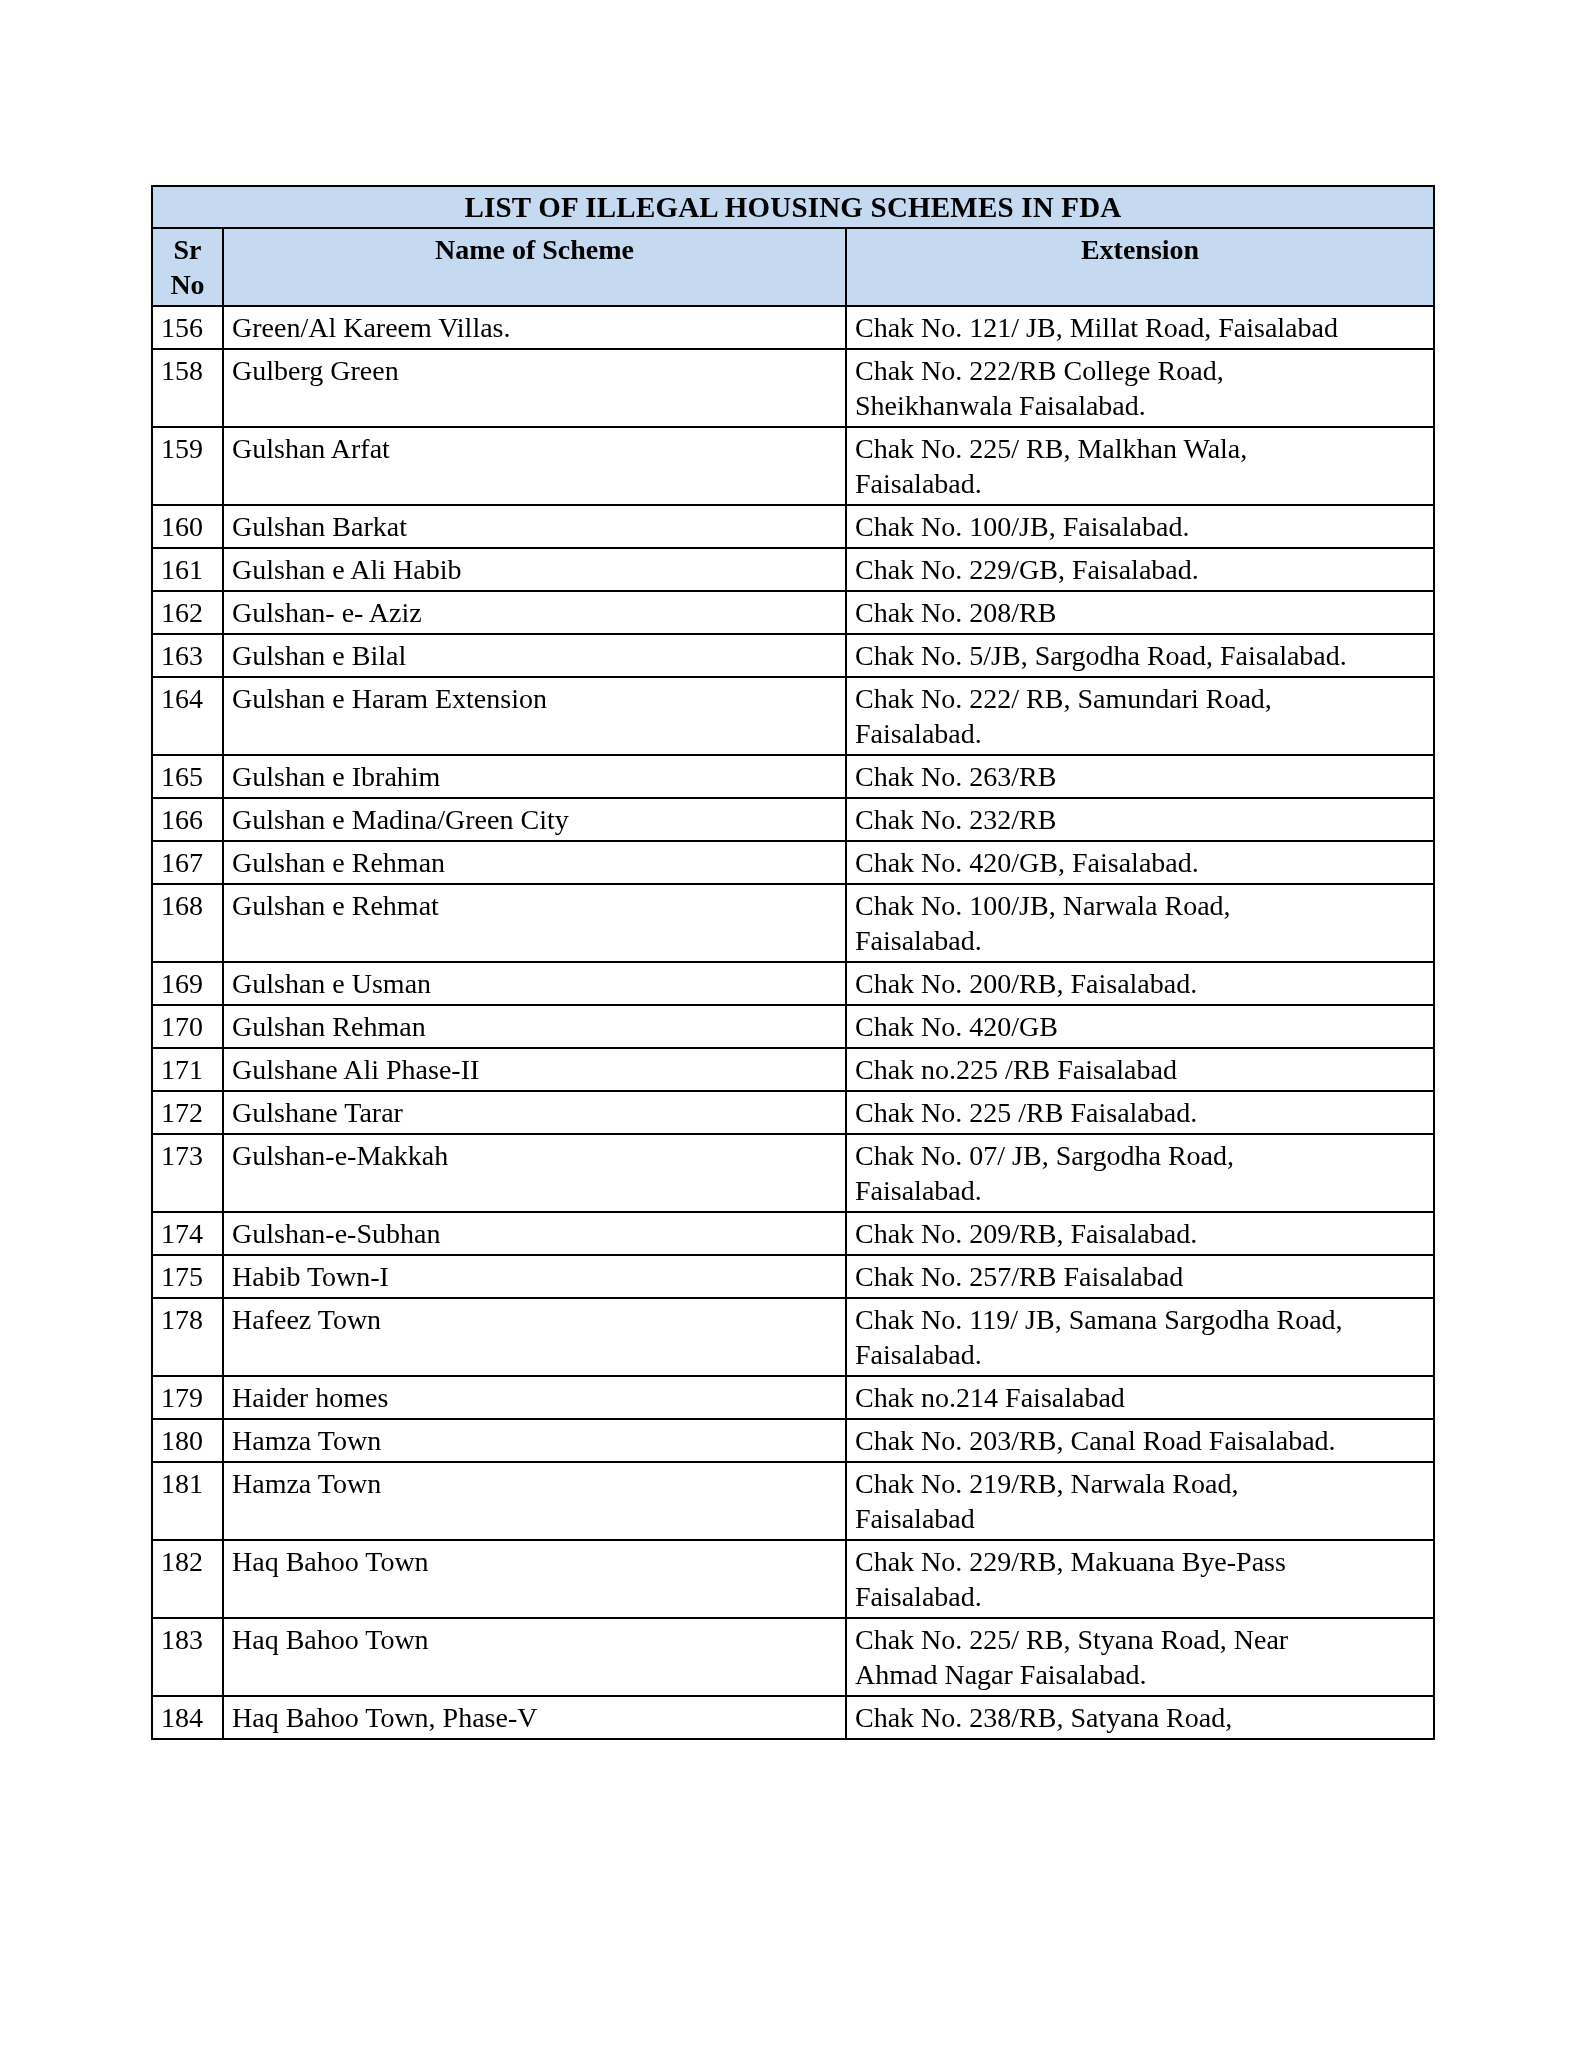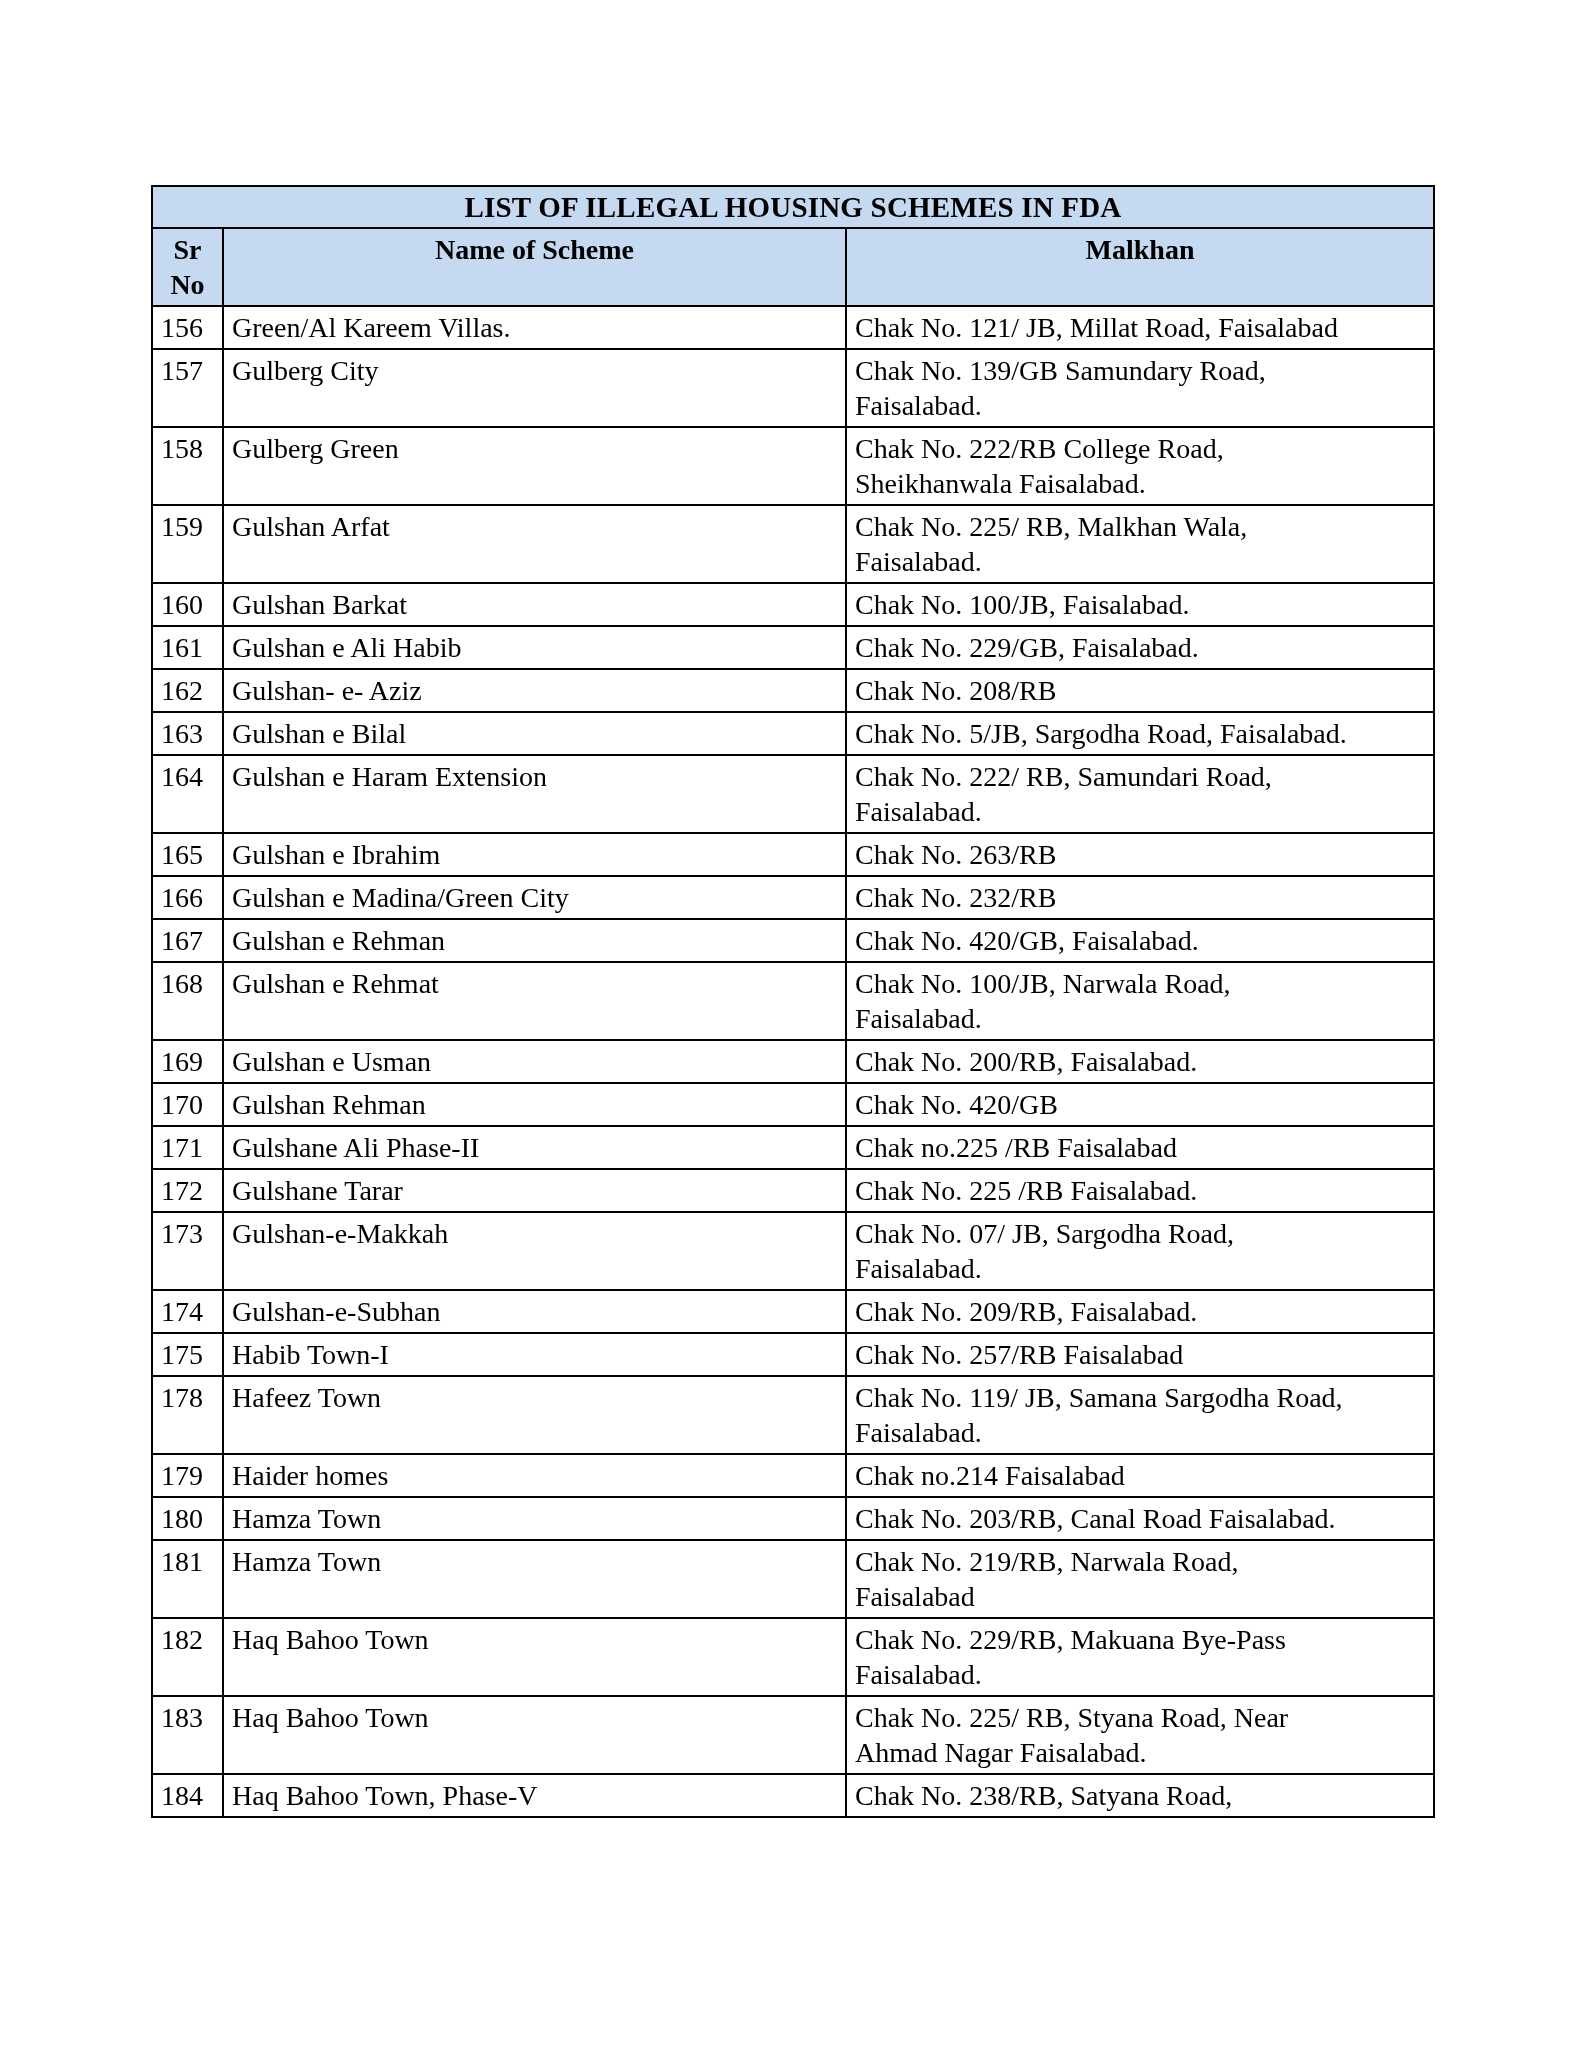--- a/index.html
+++ b/index.html
@@ -63,36 +63,30 @@
       <col style="width:588px">
     </colgroup>
     <thead>
       <tr>
         <td colspan="3" class="title-cell">LIST OF ILLEGAL HOUSING SCHEMES IN FDA</td>
       </tr>
       <tr class="header-row">
         <th class="h-sr">Sr
 No</th>
         <th class="h-name">Name of Scheme</th>
-        <th class="h-loc">Malkhan</th>
+        <th class="h-loc">Extension</th>
       </tr>
     </thead>
     <tbody id="rows">
   <tr>
     <td class="c-sr">156</td>
     <td class="c-name">Green/Al Kareem Villas.</td>
     <td class="c-loc">Chak No. 121/ JB, Millat Road,  Faisalabad</td>
   </tr>
 
-  <tr>
-    <td class="c-sr">157</td>
-    <td class="c-name">Gulberg City</td>
-    <td class="c-loc">Chak No. 139/GB Samundary Road,
-Faisalabad.</td>
-  </tr>
 
   <tr>
     <td class="c-sr">158</td>
     <td class="c-name">Gulberg Green</td>
     <td class="c-loc">Chak No. 222/RB College Road,
 Sheikhanwala Faisalabad.</td>
   </tr>
 
   <tr>
     <td class="c-sr">159</td>

